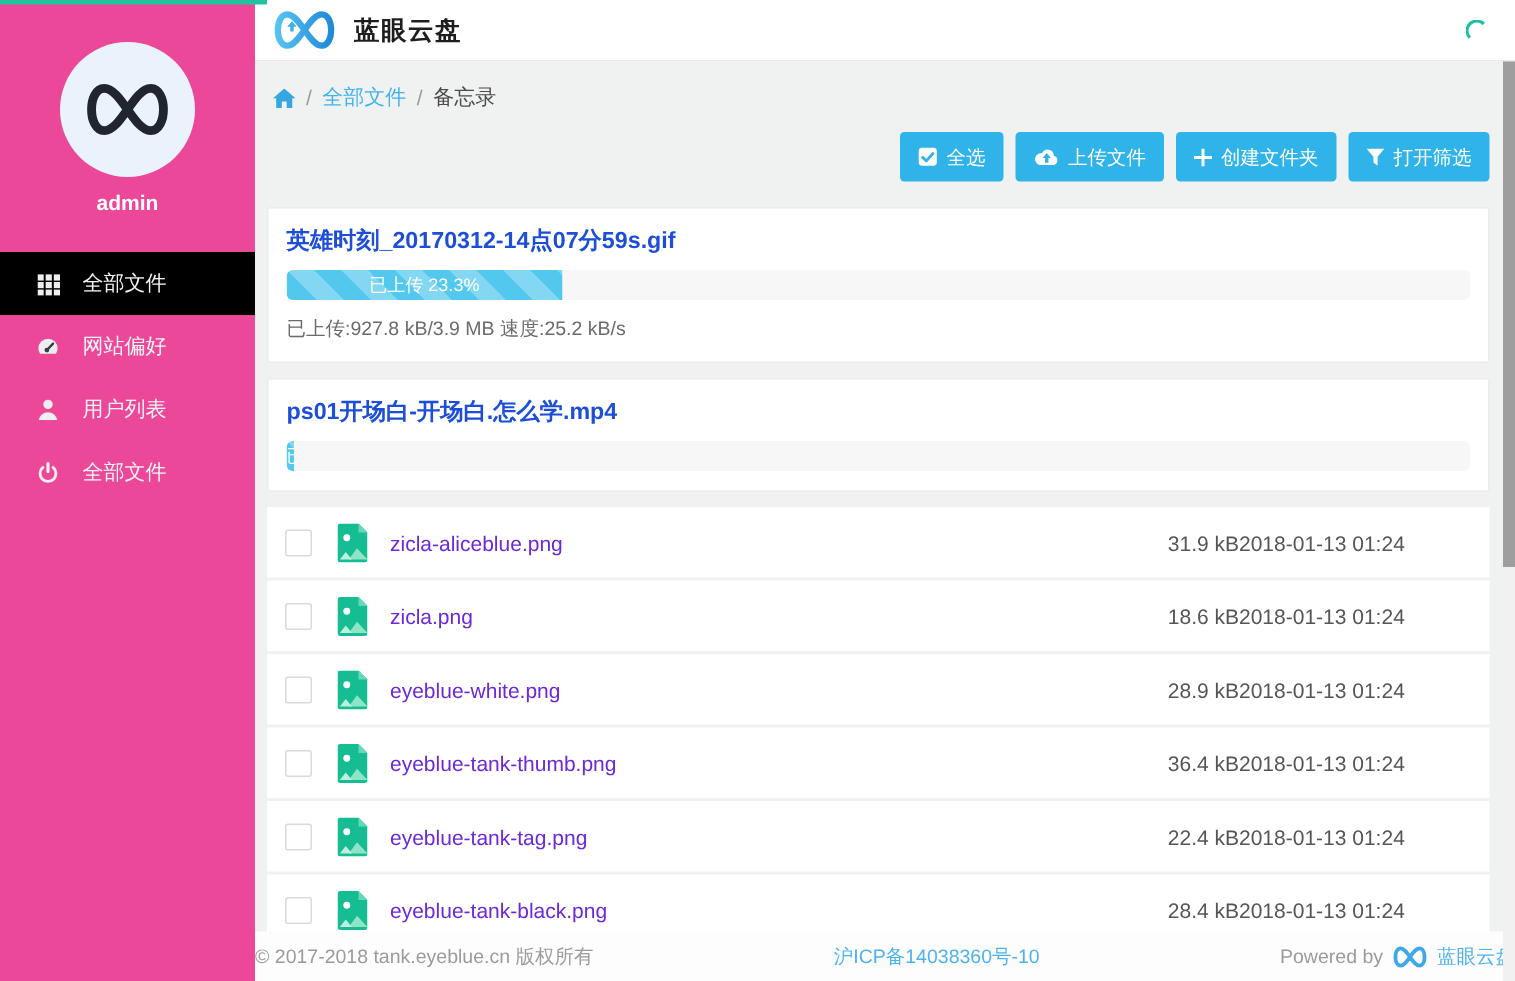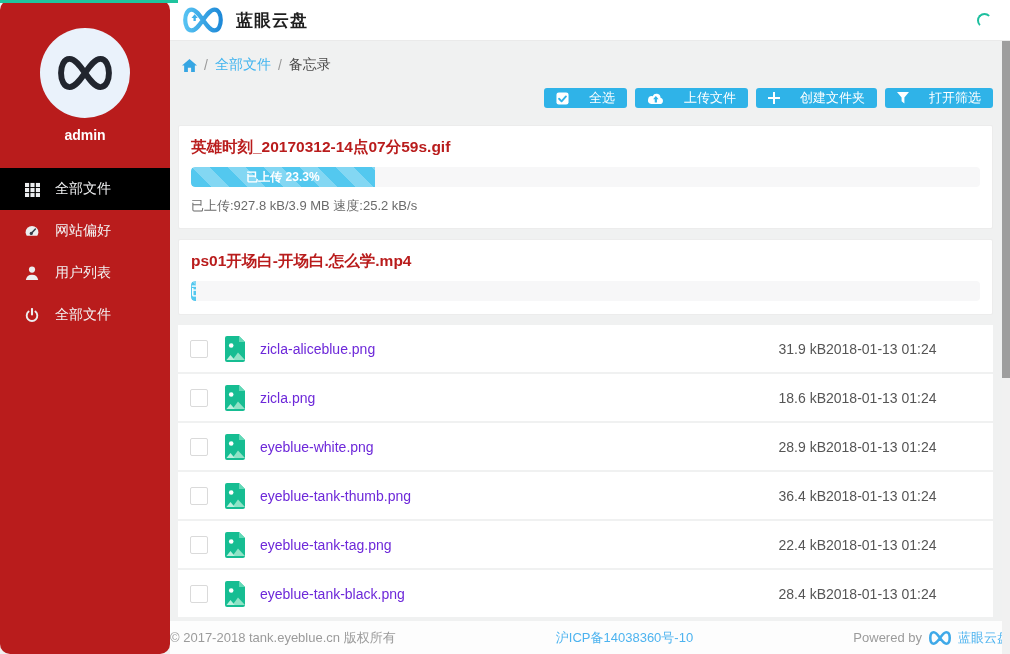--- a/index.html
+++ b/index.html
@@ -6,21 +6,21 @@
   html,body { width:1010px; height:654px; }
   body {
     position:relative; overflow:hidden;
     font-family:"Liberation Sans","DejaVu Sans",sans-serif;
     background:#f0f1f1;
   }
   
   .pace-bar { position:absolute; left:0; top:0; width:178px; height:3px; background:#1fc49e; z-index:90; }
 
   
-  .sidebar { position:absolute; left:0; top:0; width:170px; height:654px; background:#b91c1c; z-index:10;border-radius:10px; }
+  .sidebar { position:absolute; left:0; top:0; width:170px; height:654px; background:#ec4899; z-index:10; }
   .avatar { width:90px; height:90px; border-radius:50%; background:#eaf2fb; margin:28px auto 0;
             display:flex; align-items:center; justify-content:center; }
   .username { color:#fff; font-weight:bold; font-size:14px; text-align:center; margin-top:9px; }
   .menu { margin-top:25px; }
   .menu-item { height:42px; display:flex; align-items:center; padding-left:24px; gap:15px;
                color:#f2f3f4; font-size:14px; cursor:pointer; }
   .menu-item.active { background:#000; }
   .menu-icon { width:16px; display:flex; justify-content:center; }
 
   
@@ -37,32 +37,32 @@
   .content { position:absolute; top:41px; left:0; right:0; bottom:0; overflow:hidden; }
 
   
   .breadcrumb { padding:15px 0 0 12px; font-size:14px; color:#9a9a9a; display:flex; align-items:center; gap:7px; }
   .crumb-home { display:flex; cursor:pointer; }
   .crumb-link { color:#41b4ef; cursor:pointer; }
   .crumb-current { color:#4c4c4c; }
 
   
   .toolbar { display:flex; justify-content:flex-end; gap:8px; margin:14px 17px 0 0; }
-  .btn { height:20px; display:inline-flex; align-items:center; gap:20px; background:#2fb3e8; color:#fff;
+  .btn { height:33px; display:inline-flex; align-items:center; gap:6px; background:#2fb3e8; color:#fff;
          font-size:13px; padding:4px 12px; border:none; border-radius:3px; cursor:pointer;
          font-family:inherit; }
   .btn-icon { display:flex; align-items:center; }
 
   
   .cards { margin:17px 17px 0 8px; }
   .card { background:#fff; border:1px solid #ececec; border-radius:2px; padding:11px 12px 13px; margin-bottom:10px; }
-  .card-title { font-size:15.5px; font-weight:bold; color:#b91c1c; }
+  .card-title { font-size:15.5px; font-weight:bold; color:#1d4ed8; }
   .progress { height:20px; background:#f7f7f8; border-radius:4px; margin-top:9px; overflow:hidden; }
   .progress-fill { height:100%; background-color:#53c8ef; min-width:5px; color:#fff; font-size:12px;
-         font-weight:bold; text-align:center; line-height:20px; white-space:nowrap; overflow:hidden;
+         font-weight:normal; text-align:center; line-height:20px; white-space:nowrap; overflow:hidden;
          border-radius:4px 0 0 4px;
          background-image:linear-gradient(45deg, rgba(255,255,255,.28) 25%, transparent 25%,
             transparent 50%, rgba(255,255,255,.28) 50%, rgba(255,255,255,.28) 75%, transparent 75%, transparent);
          background-size:36px 36px; }
   .upload-status { margin-top:10px; font-size:13px; color:#6b6b6b; }
 
   
   .file-list { margin:8px 17px 0 8px; }
   .file-row { background:#fff; height:47px; display:flex; align-items:center; padding:0 12px;
               margin-bottom:2px; cursor:pointer; }

